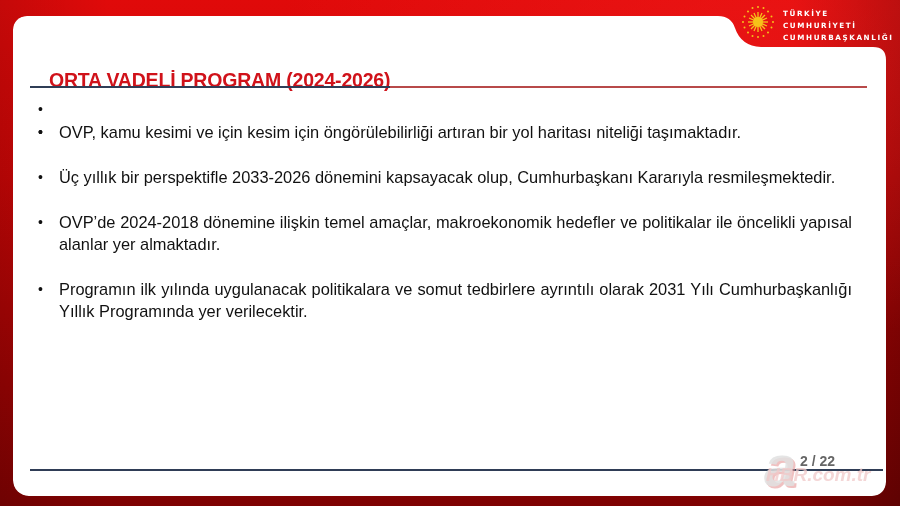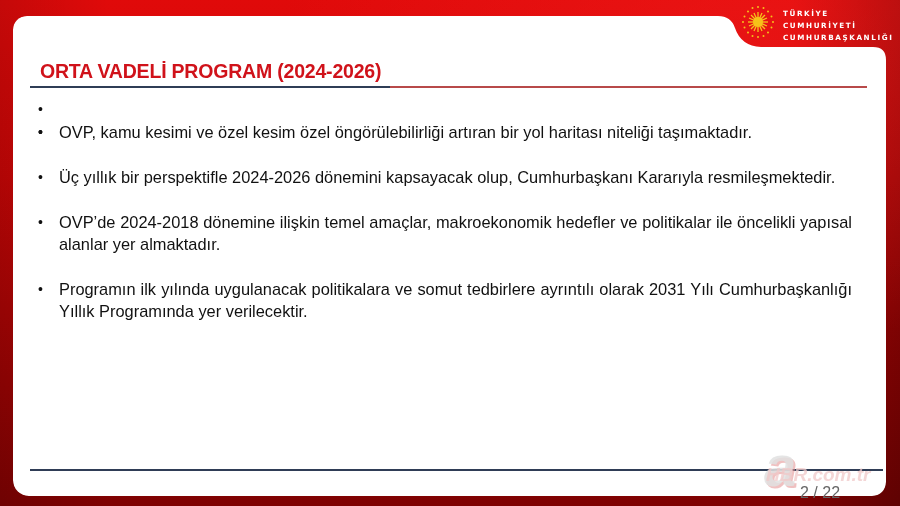--- a/index.html
+++ b/index.html
@@ -22,21 +22,21 @@
     position: absolute; left: 741px; top: 2px; width: 150px; height: 40px;
     display: flex; align-items: center;
   }
   .emblem { width: 34px; height: 34px; flex: 0 0 34px; }
   .logo-text {
     margin-left: 8px; color: #fff; font-size: 7.2px; letter-spacing: 1.6px; line-height: 12px; font-weight: bold;
     font-family: "DejaVu Sans", sans-serif;
     margin-top: 8px;
   }
   .title {
-    position: absolute; left: 36px; top: 56px; margin: 4px;
+    position: absolute; left: 36px; top: 56px; margin: 13px;
     color: #d0121a; font-weight: bold; font-size: 19.5px; letter-spacing: -0.2px;
   }
   .title-rule-dark {
     position: absolute; left: 30px; top: 86px; width: 362px; height: 2px; background: #2f3d56;
   }
   .title-rule-red {
     position: absolute; left: 390px; top: 86px; width: 477px; height: 2px; background: #b84a4a;
   }
   .bullets {
     position: absolute; left: 38px; top: 98px; width: 814px; margin: 0; padding: 0; list-style: none;
@@ -45,21 +45,21 @@
     position: relative; padding-left: 21px; font-size: 16.4px; line-height: 22px; color: #111;
     text-align: justify; margin-bottom: 23px;
   }
   .bullet .dot {
     position: absolute; left: 0; top: 0; font-size: 14px;
   }
   .bottom-rule {
     position: absolute; left: 30px; top: 469px; width: 853px; height: 2px; background: #2f3d56;
   }
   .page-num {
-    position: absolute; left: 800px; top: 484px; font-size: 16px; color: #666;
+    position: absolute; left: 800px; top: 453px; font-size: 14px; color: #666; font-weight: bold;
   }
   .watermark {
     position: absolute; left: 756px; top: 436px; width: 140px; height: 70px; pointer-events: none;
   }
   .wm-a {
     position: absolute; left: 8px; top: -4px; font-size: 58px; font-weight: bold; font-style: italic;
     color: rgba(225,225,225,0.85); font-family: "Liberation Sans", sans-serif;
     text-shadow: 2px 2px 0 rgba(230,150,150,0.6);
   }
   .wm-hbr {
@@ -118,25 +118,25 @@
 
 <ul class="bullets">
   <li class="bullet">
     <span class="dot">•</span>
   </li>
   <li class="bullet">
     <span class="dot">•</span>
   </li>
   <li class="bullet">
     <span class="dot">•</span>
-    <span>OVP, kamu kesimi ve özel kesim özel öngörülebilirliği artıran bir yol haritası niteliği taşımaktadır.</span>
+    <span>OVP, kamu kesimi ve için kesim için öngörülebilirliği artıran bir yol haritası niteliği taşımaktadır.</span>
   </li>
   <li class="bullet">
     <span class="dot">•</span>
-    <span>Üç yıllık bir perspektifle 2024-2026 dönemini kapsayacak olup, Cumhurbaşkanı Kararıyla resmileşmektedir.</span>
+    <span>Üç yıllık bir perspektifle 2033-2026 dönemini kapsayacak olup, Cumhurbaşkanı Kararıyla resmileşmektedir.</span>
   </li>
   <li class="bullet">
     <span class="dot">•</span>
     <span>OVP’de 2024-2018 dönemine ilişkin temel amaçlar, makroekonomik hedefler ve politikalar ile öncelikli yapısal alanlar yer almaktadır.</span>
   </li>
   <li class="bullet">
     <span class="dot">•</span>
     <span>Programın ilk yılında uygulanacak politikalara ve somut tedbirlere ayrıntılı olarak 2031 Yılı Cumhurbaşkanlığı Yıllık Programında yer verilecektir.</span>
   </li>
 </ul>

